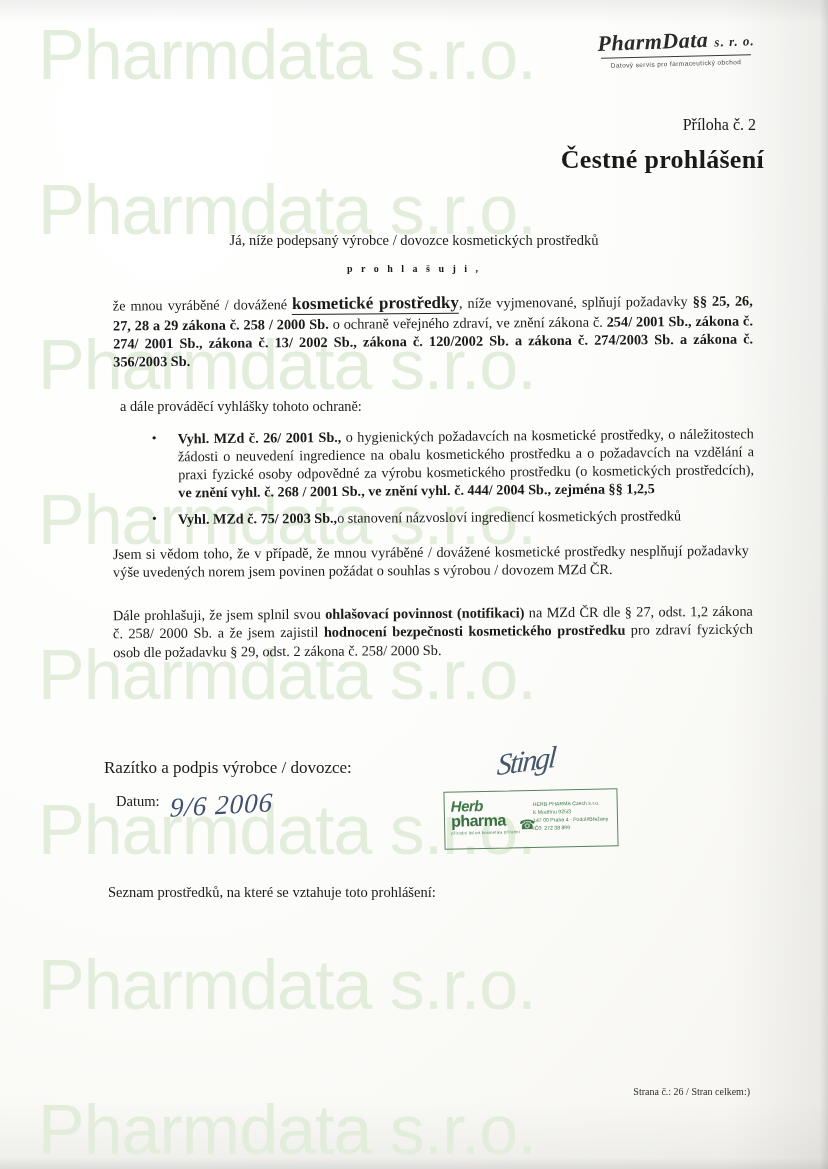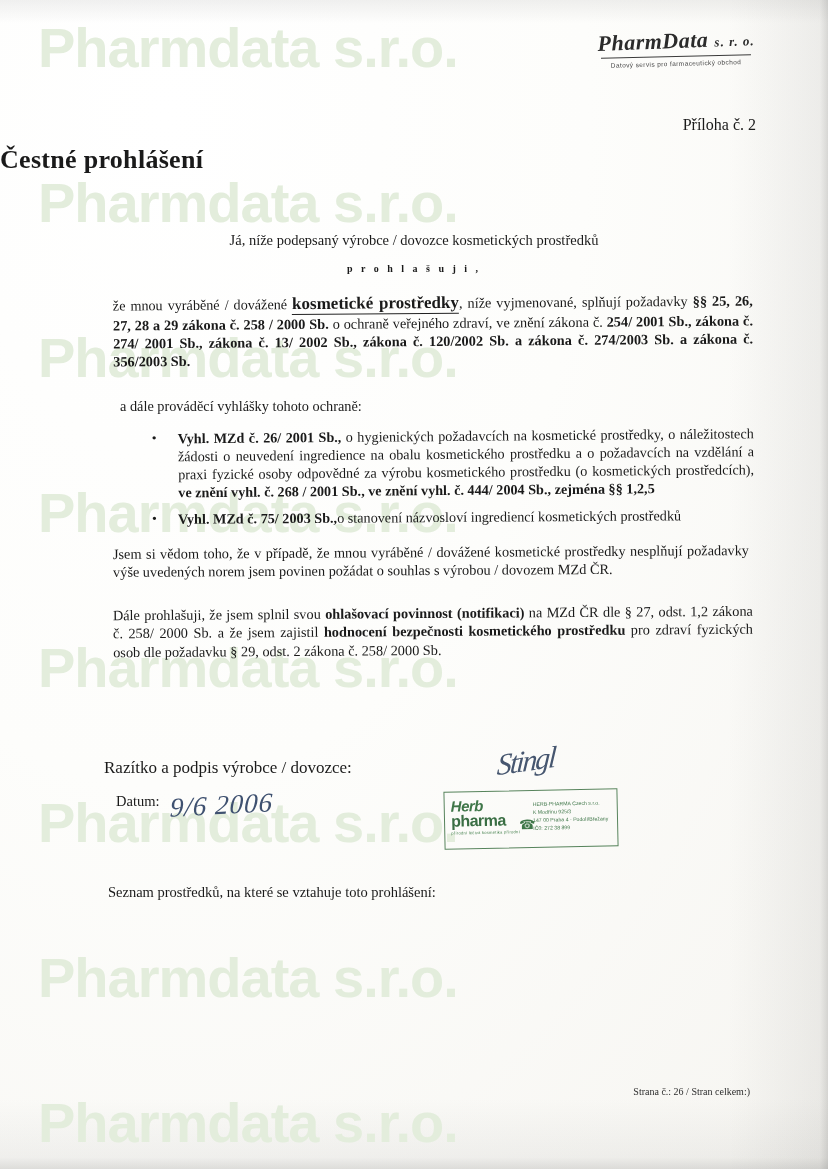--- a/index.html
+++ b/index.html
@@ -40,26 +40,26 @@
   .wm-layer {
     position: absolute;
     inset: 0;
     pointer-events: none;
     z-index: 5;
   }
   .wm {
     position: absolute;
     left: 38px;
     font-family: "Liberation Sans", sans-serif;
-    font-size: 56px;
+    font-size: 70px;
     line-height: 1;
     letter-spacing: -1px;
     color: #e3eddc;
     white-space: nowrap;
-    font-weight: 700;
+    font-weight: 400;
   }
 
   
   .content {
     position: relative;
     z-index: 10;
   }
   .abs { position: absolute; }
 
   
@@ -102,21 +102,21 @@
   #appendix {
     top: 116px;
     right: 72px;
     font-size: 16px;
   }
 
   #doc-title {
     top: 145px;
     left: 0;
     width: 764px;
-    text-align: left;
+    text-align: right;
     font-size: 26px;
     font-weight: 700;
     letter-spacing: 0.3px;
   }
 
   #intro {
     top: 232px;
     left: 0;
     width: 828px;
     text-align: center;

